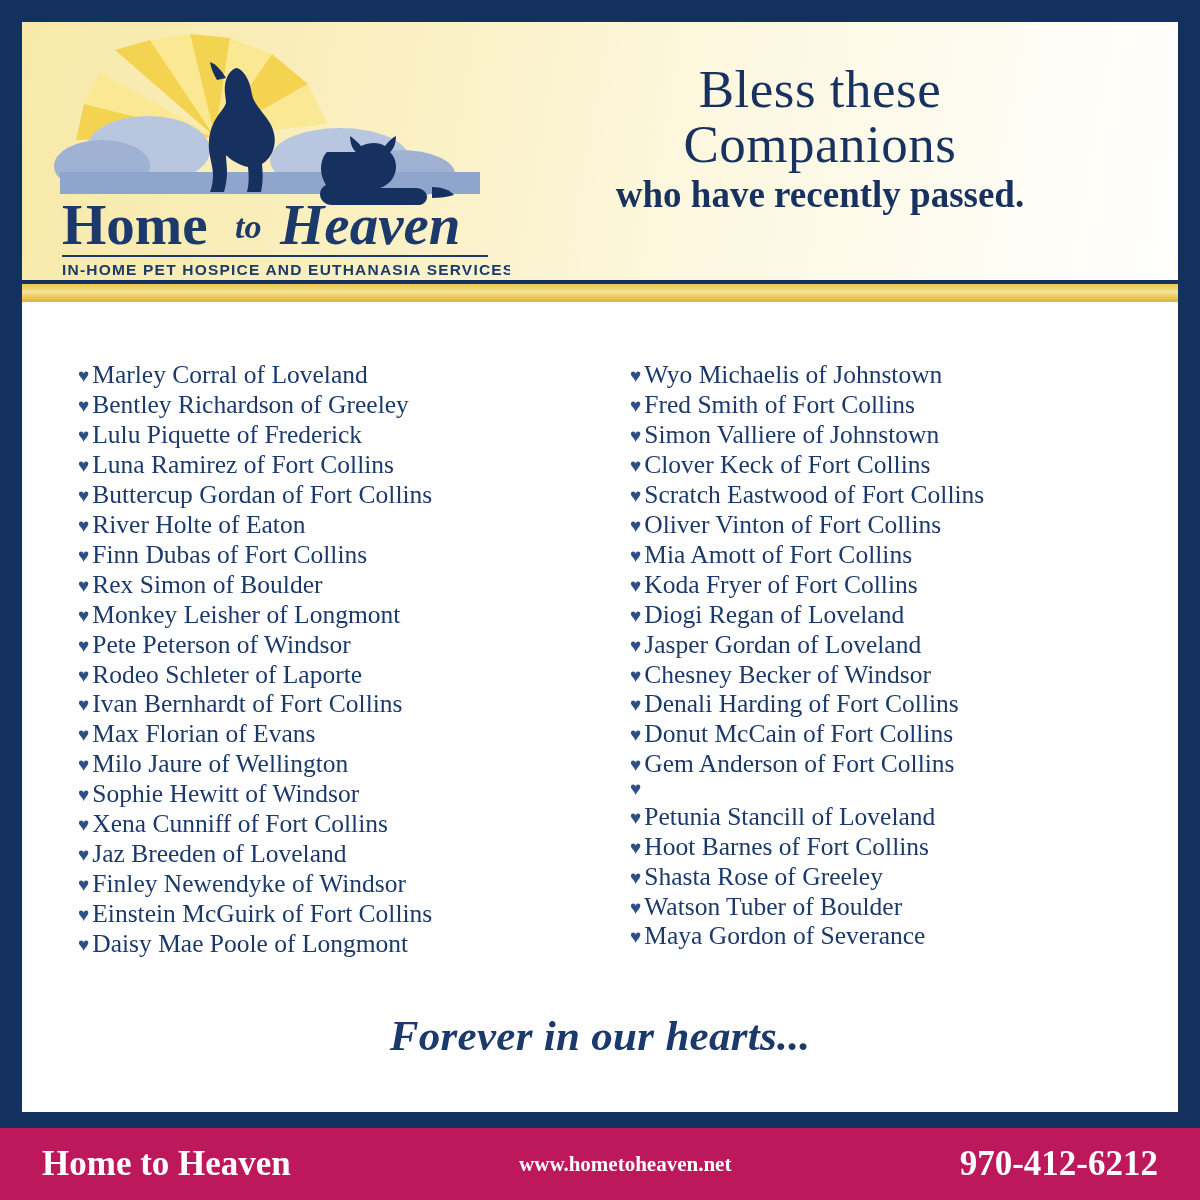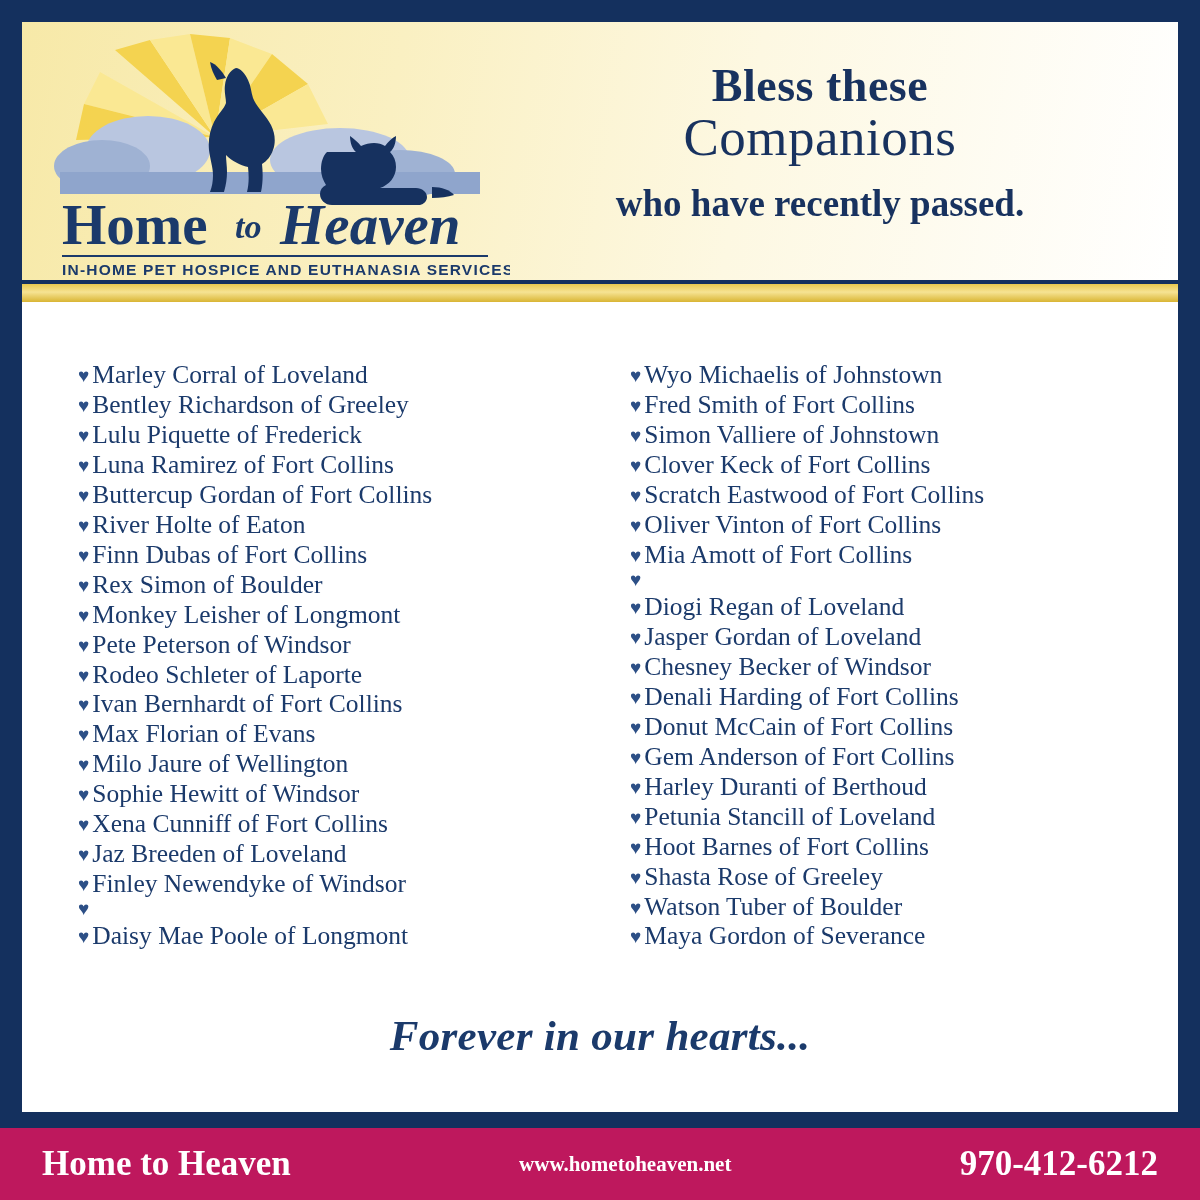--- a/index.html
+++ b/index.html
@@ -43,36 +43,36 @@
 
   .header-text {
     position: absolute;
     right: 48px;
     top: 40px;
     text-align: center;
     color: #18325f;
     width: 620px;
   }
   .ht-line1 {
-    font-size: 46px;
-    font-weight: bold;
+    font-size: 53px;
+    font-weight: normal;
     line-height: 1.04;
     letter-spacing: 0.5px;
   }
   .ht-line2 {
     font-size: 53px;
     font-weight: normal;
     line-height: 1.04;
     letter-spacing: 0.5px;
   }
   .ht-line3 {
     font-size: 37px;
     font-weight: bold;
     line-height: 1.25;
-    margin-top: 16px;
+    margin-top: 0;
   }
 
   
   .divider {
     height: 18px;
     background: linear-gradient(180deg, #e8c84f 0%, #f6e393 45%, #d9b534 100%);
     position: relative;
     margin-top: 4px;
   }
   .divider:after {
@@ -306,20 +306,21 @@
           <div class="name-item">
             <span class="heart">♥</span>
             <span class="name-text">Jaz Breeden of Loveland</span>
           </div>
           <div class="name-item">
             <span class="heart">♥</span>
             <span class="name-text">Finley Newendyke of Windsor</span>
           </div>
           <div class="name-item">
             <span class="heart">♥</span>
+            <span class="name-text">Einstein McGuirk of Fort Collins</span>
           </div>
           <div class="name-item">
             <span class="heart">♥</span>
             <span class="name-text">Daisy Mae Poole of Longmont</span>
           </div>
         </div>
       <div class="col" id="right-col">
           <div class="name-item">
             <span class="heart">♥</span>
             <span class="name-text">Wyo Michaelis of Johnstown</span>
@@ -343,20 +344,21 @@
           <div class="name-item">
             <span class="heart">♥</span>
             <span class="name-text">Oliver Vinton of Fort Collins</span>
           </div>
           <div class="name-item">
             <span class="heart">♥</span>
             <span class="name-text">Mia Amott of Fort Collins</span>
           </div>
           <div class="name-item">
             <span class="heart">♥</span>
+            <span class="name-text">Koda Fryer of Fort Collins</span>
           </div>
           <div class="name-item">
             <span class="heart">♥</span>
             <span class="name-text">Diogi Regan of Loveland</span>
           </div>
           <div class="name-item">
             <span class="heart">♥</span>
             <span class="name-text">Jasper Gordan of Loveland</span>
           </div>
           <div class="name-item">
@@ -370,21 +372,20 @@
           <div class="name-item">
             <span class="heart">♥</span>
             <span class="name-text">Donut McCain of Fort Collins</span>
           </div>
           <div class="name-item">
             <span class="heart">♥</span>
             <span class="name-text">Gem Anderson of Fort Collins</span>
           </div>
           <div class="name-item">
             <span class="heart">♥</span>
-            <span class="name-text">Harley Duranti of Berthoud</span>
           </div>
           <div class="name-item">
             <span class="heart">♥</span>
             <span class="name-text">Petunia Stancill of Loveland</span>
           </div>
           <div class="name-item">
             <span class="heart">♥</span>
             <span class="name-text">Hoot Barnes of Fort Collins</span>
           </div>
           <div class="name-item">

